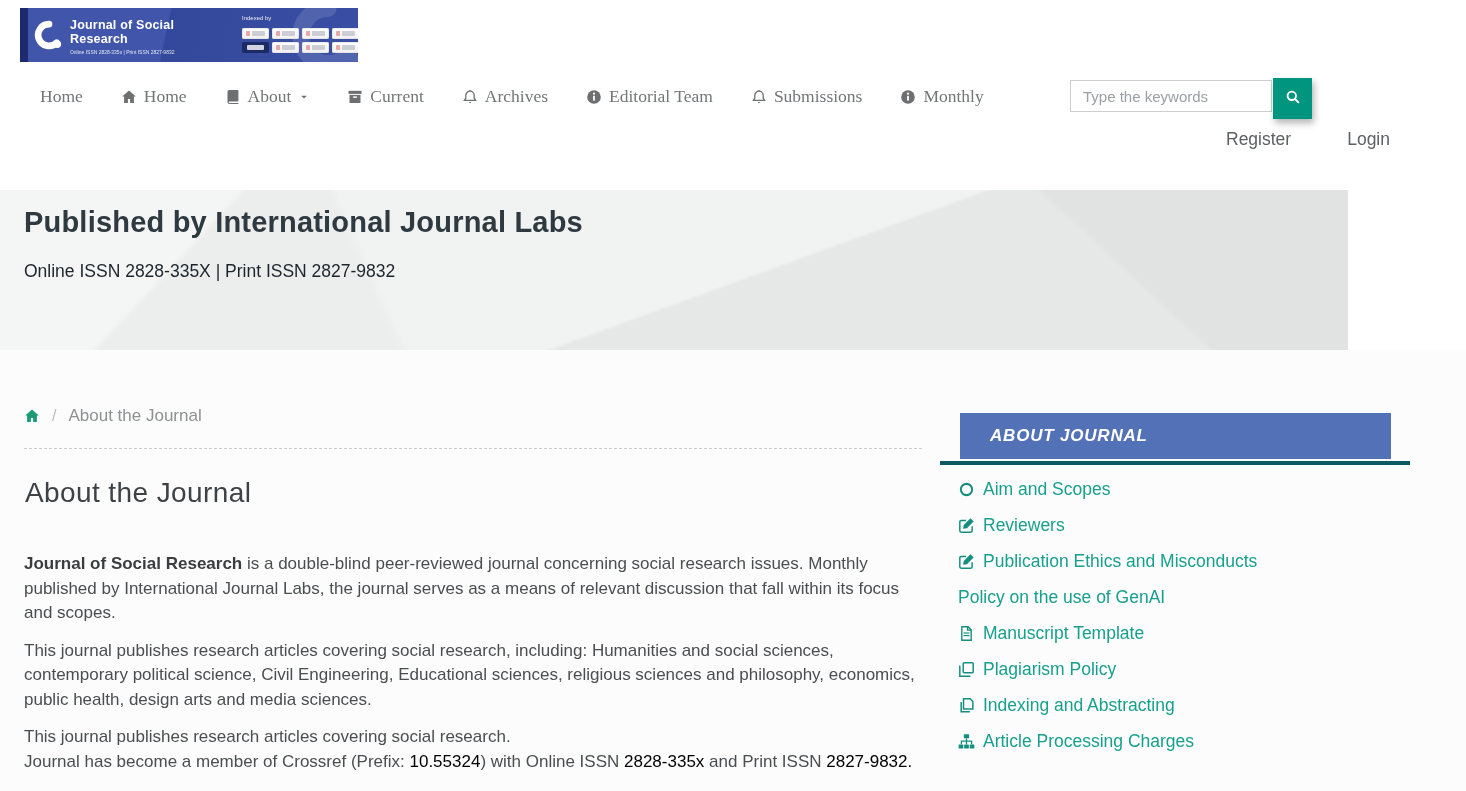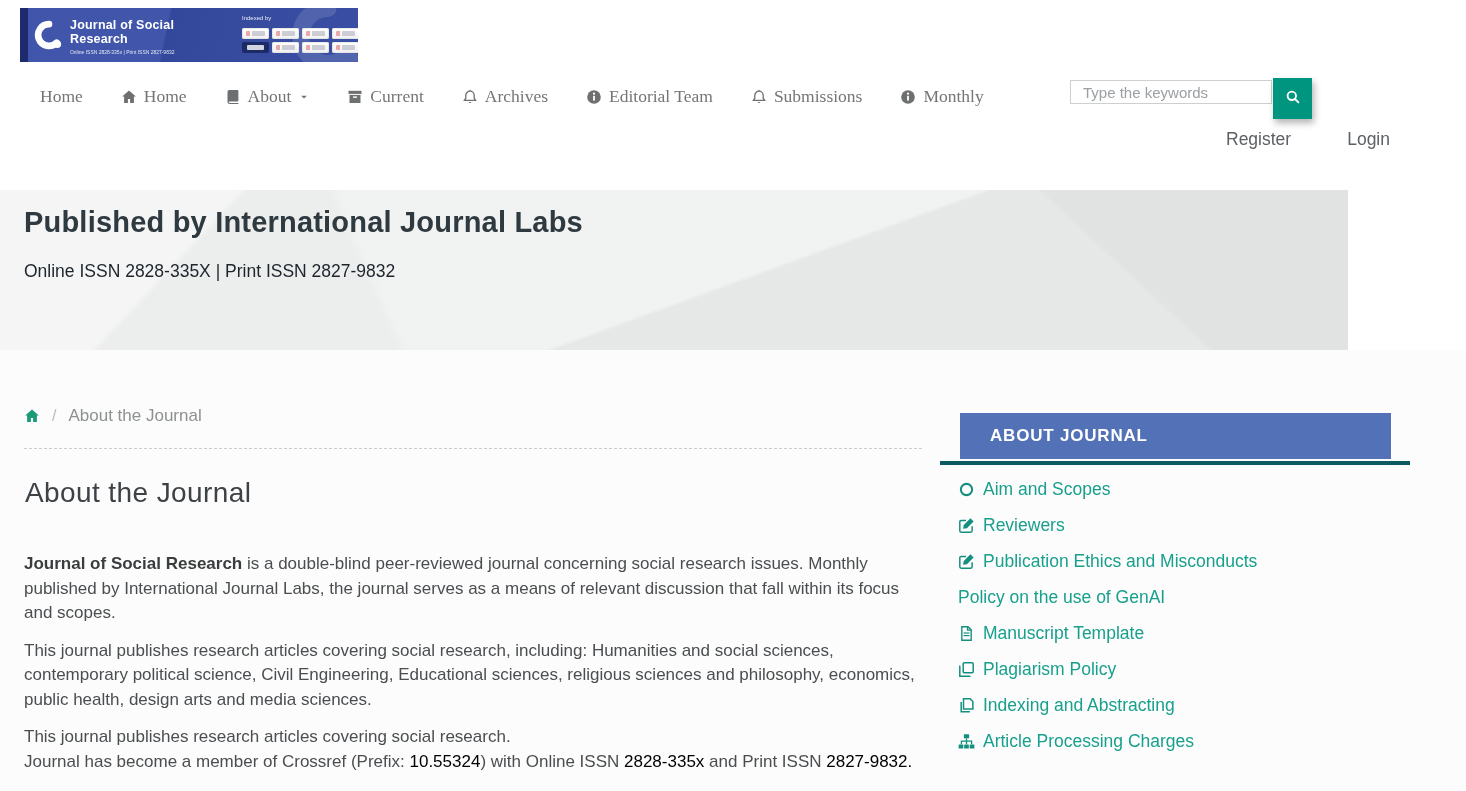--- a/index.html
+++ b/index.html
@@ -31,21 +31,21 @@
 
   
   .nav { position:absolute; left:40px; top:86px; display:flex; align-items:center; gap:38px; }
   .nav-item { display:flex; align-items:center; gap:7px; color:#737577; font-size:17.5px; cursor:pointer; text-decoration:none;font-family:Liberation Serif, serif; }
   .nav-item .icon { width:16px; height:16px; display:inline-block; color:#6d6f71; }
   .icon svg { width:100%; height:100%; fill:currentColor; display:block; }
   .nav-item .caret { width:10px; height:10px; margin-left:1px; }
 
   
   .searchbox { position:absolute; left:1070px; top:78px; width:242px; height:42px; }
-  .search-input { position:absolute; left:0; top:2px; width:202px; height:24px; border:1px solid #cfcfcf;
+  .search-input { position:absolute; left:0; top:2px; width:202px; height:32px; border:1px solid #cfcfcf;
     padding:0 12px; font-size:15px; color:#555; font-family:"Liberation Sans",sans-serif; outline:none; background:#fff; }
   .search-input::placeholder { color:#9aa0a3; }
   .search-btn { position:absolute; left:203px; top:0; width:39px; height:41px; background:#00957e; border:none;
     cursor:pointer; box-shadow:2px 4px 7px rgba(0,0,0,.3); display:flex; align-items:center; justify-content:center; }
   .search-btn svg { width:16px; height:16px; }
 
   
   .auth { position:absolute; top:129px; right:76px; display:flex; gap:56px; }
   .auth a { color:#5d6164; font-size:17.5px; text-decoration:none; cursor:pointer; }
 
@@ -72,21 +72,21 @@
   
   .article-title { position:absolute; left:25px; top:477px; font-size:28px; font-weight:500; color:#3d4246; letter-spacing:.4px; }
   .article-body { position:absolute; left:24px; top:548px; width:902px; font-size:17px; line-height:24.5px; color:#4b4e50; }
   .article-body p { margin:4px 0 13px 0; }
   .article-body strong { color:#3a3d3e; }
   .article-body a { color:#000000; text-decoration:none; cursor:pointer; }
 
   
   .sidebar { position:absolute; left:940px; top:413px; width:470px; }
   .sidebar-header { margin-left:20px; width:431px; height:46px; background:#5271b6; color:#ffffff;
-    display:flex; align-items:center; padding-left:30px; font-size:17px; font-weight:700; letter-spacing:.8px; }
+    display:flex; align-items:center; padding-left:30px; font-size:17px; font-weight:700; letter-spacing:.8px;font-style:italic; }
   .sidebar-rule { margin-top:2px; width:470px; height:4px; background:#0d5b62; }
   .sidebar-list { list-style:none; margin-top:6px; padding-left:18px; }
   .sidebar-list li { display:flex; align-items:center; gap:8px; height:36px; color:#18a08d; font-size:17.5px; cursor:pointer; }
   .sidebar-list .icon { width:17px; height:17px; flex:0 0 17px; color:#148f7f; }
 </style>
 </head>
 <body>
 
 <div class="page">
 

